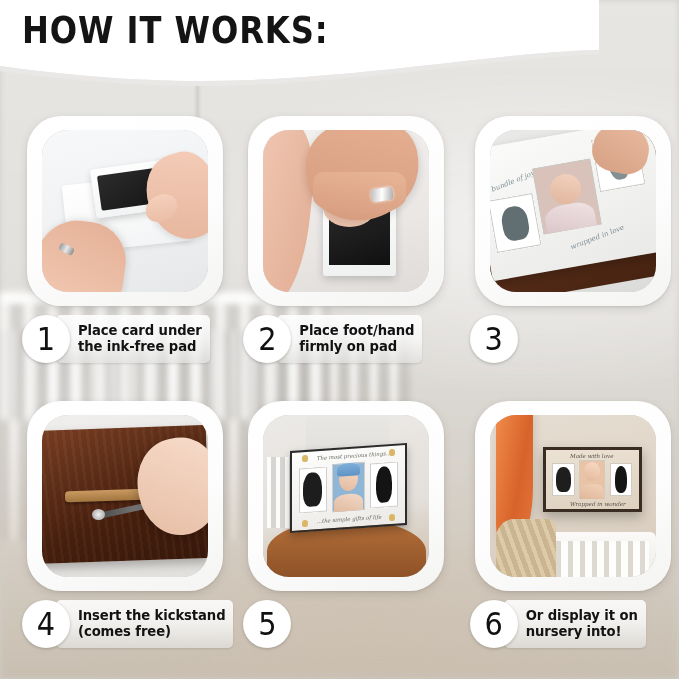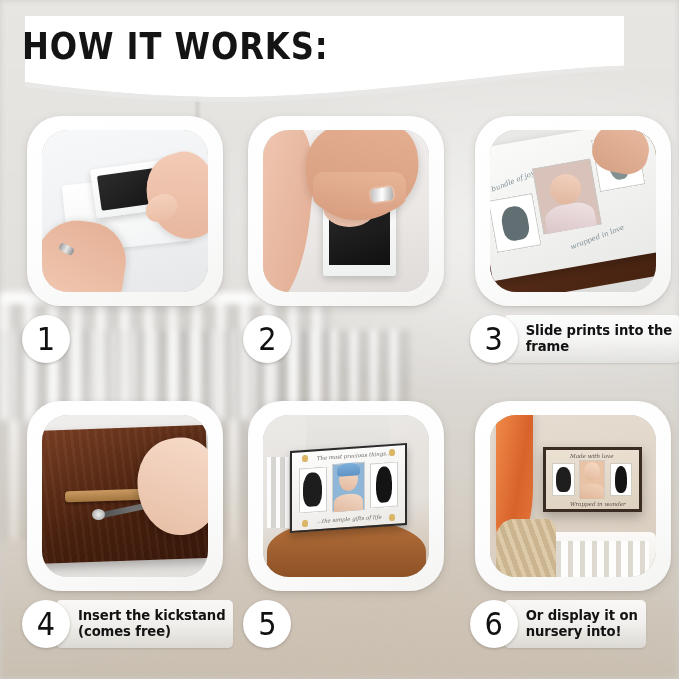--- a/index.html
+++ b/index.html
@@ -56,23 +56,22 @@
     position:absolute;left:0;top:292px;width:340px;height:12px;
     background:rgba(255,255,255,0.9);filter:blur(3px);
   }
   .bg-seam{
     position:absolute;left:196px;top:84px;width:3px;height:210px;
     background:rgba(176,170,160,0.45);filter:blur(1.6px);
   }
 
   
   .header{
-    position:absolute;left:0;top:16px;width:599px;height:96px;
+    position:absolute;left:0;top:0;width:599px;height:96px;
     overflow:hidden;
-    padding-left:25px;
   }
   .header svg{display:block;}
 
   .title{
     position:absolute;left:22px;top:8px;
     font-family:"DejaVu Sans Condensed","Liberation Sans", sans-serif;
     font-weight:bold;
     font-size:38px;
     letter-spacing:1px;
     color:#141414;
@@ -347,40 +346,48 @@
             </div>
             <div class="handR"></div>
             <div class="thumbR"></div>
             <div class="handL"></div>
             <div class="ring"></div>
           </div>
         </div>
       </div>
       <div class="caption">
         <div class="numcircle">1</div>
+        <div class="labelbar">
+          <div class="labeltext">Place card under
+the ink-free pad</div>
+        </div>
       </div>
     </div>
 
     <div class="cell">
       <div class="tile">
         <div class="photo">
           <div class="scene s2">
             <div class="leg"></div>
             <div class="pad">
               <div class="padink"></div>
             </div>
             <div class="foot"></div>
             <div class="hand"></div>
             <div class="fingers"></div>
             <div class="ring"></div>
           </div>
         </div>
       </div>
       <div class="caption">
         <div class="numcircle">2</div>
+        <div class="labelbar">
+          <div class="labeltext">Place foot/hand
+firmly on pad</div>
+        </div>
       </div>
     </div>
 
     <div class="cell">
       <div class="tile">
         <div class="photo">
           <div class="scene s3">
             <div class="wood"></div>
             <div class="mat">
               <div class="script sc1">A bundle of joy</div>
@@ -395,24 +402,20 @@
               <div class="slot sl3">
                 <div class="fp"></div>
               </div>
             </div>
             <div class="fingertip"></div>
           </div>
         </div>
       </div>
       <div class="caption">
         <div class="numcircle">3</div>
-        <div class="labelbar">
-          <div class="labeltext">Slide prints into the
-frame</div>
-        </div>
       </div>
     </div>
 
     <div class="cell">
       <div class="tile">
         <div class="photo">
           <div class="scene s4">
             <div class="back">
               <div class="grain"></div>
             </div>

